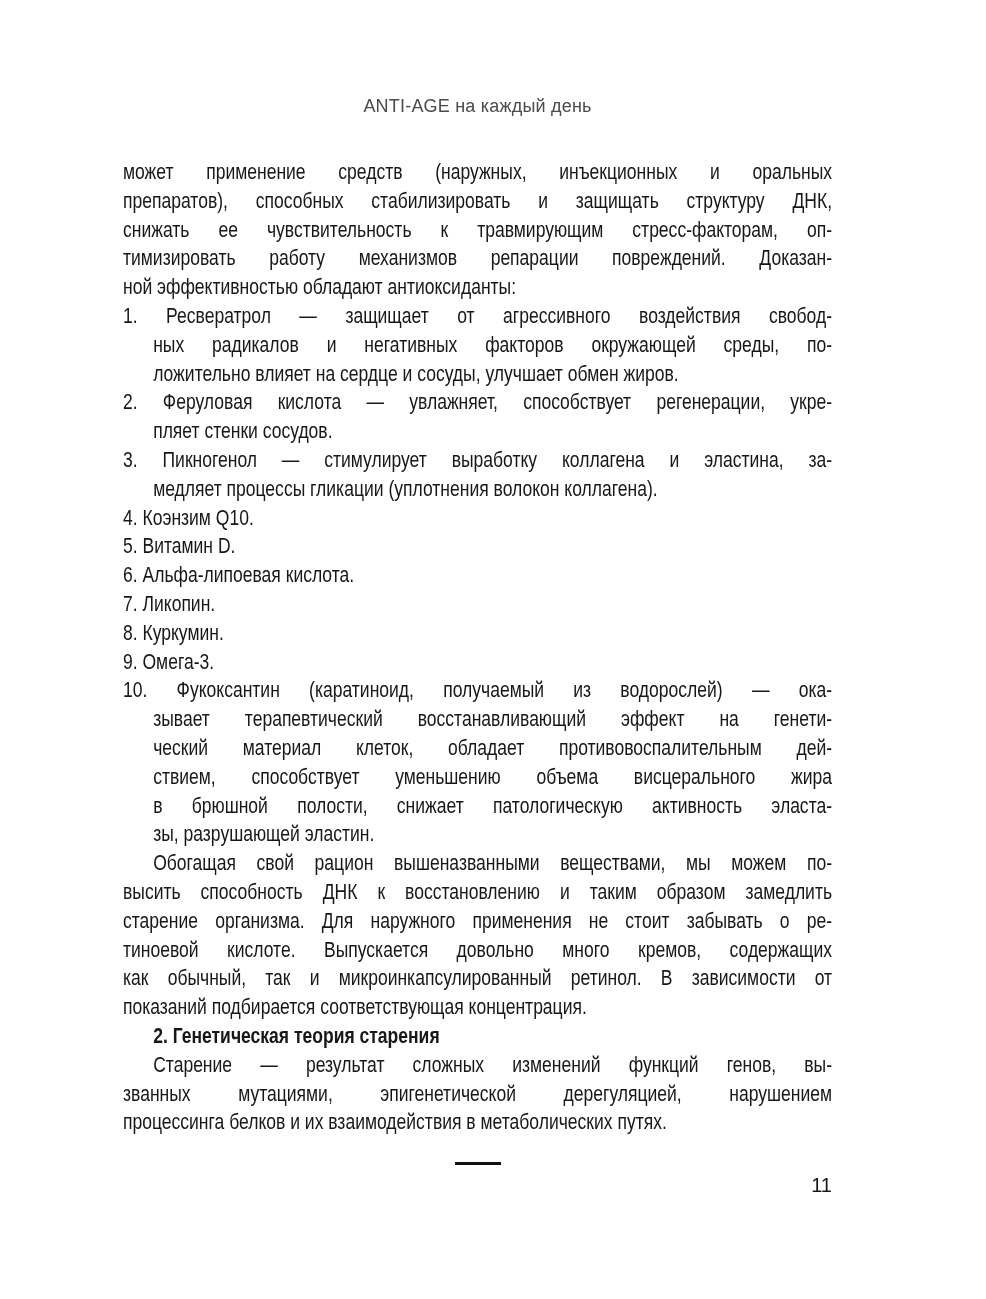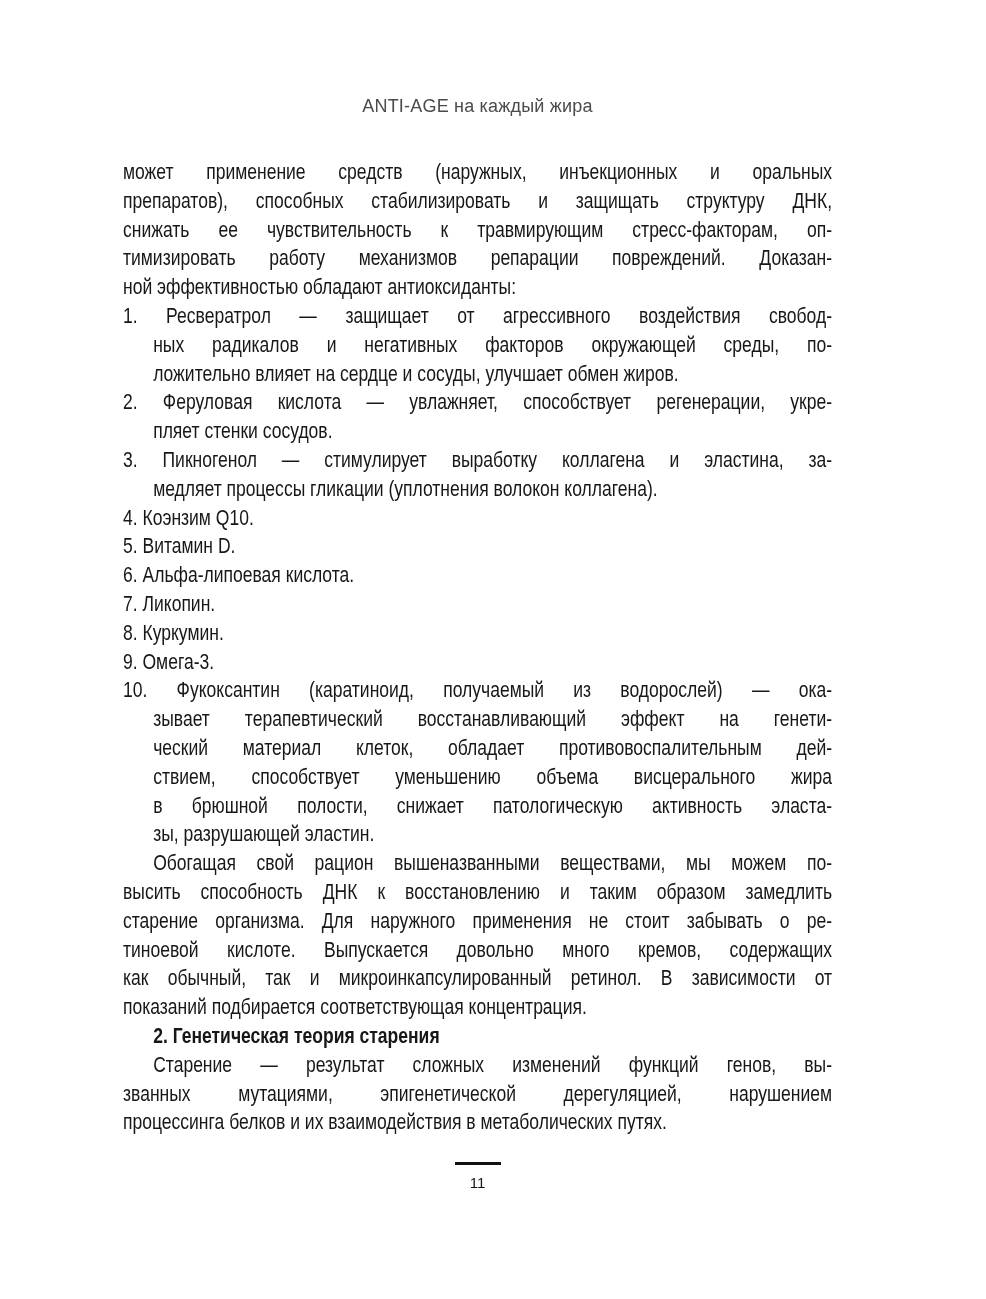--- a/index.html
+++ b/index.html
@@ -47,30 +47,30 @@
 
   .footer-rule {
     position: absolute;
     left: 455px; top: 1162px;
     width: 46px; height: 3px;
     background: var(--rule);
   }
   .page-number {
     position: absolute;
     top: 1174px; left: 123px; width: 709px;
-    text-align: center;
-    font-size: 15px;
+    text-align: right;
+    font-size: 20px;
     color: var(--text);
   }
 </style>
 </head>
 <body style="background: rgb(255, 255, 255);">
 
 <div class="page">
-  <div class="running-header">ANTI-AGE на каждый жира</div>
+  <div class="running-header">ANTI-AGE на каждый день</div>
 
   <div class="text-block">
       <div class="block paragraph">
         <div class="line fill">может применение средств (наружных, инъекционных и оральных</div>
         <div class="line fill">препаратов), способных стабилизировать и защищать структуру ДНК,</div>
         <div class="line fill">снижать ее чувствительность к травмирующим стресс-факторам, оп-</div>
         <div class="line fill">тимизировать работу механизмов репарации повреждений. Доказан-</div>
         <div class="line">ной эффективностью обладают антиоксиданты:</div>
       </div>
       <div class="block list_item">

